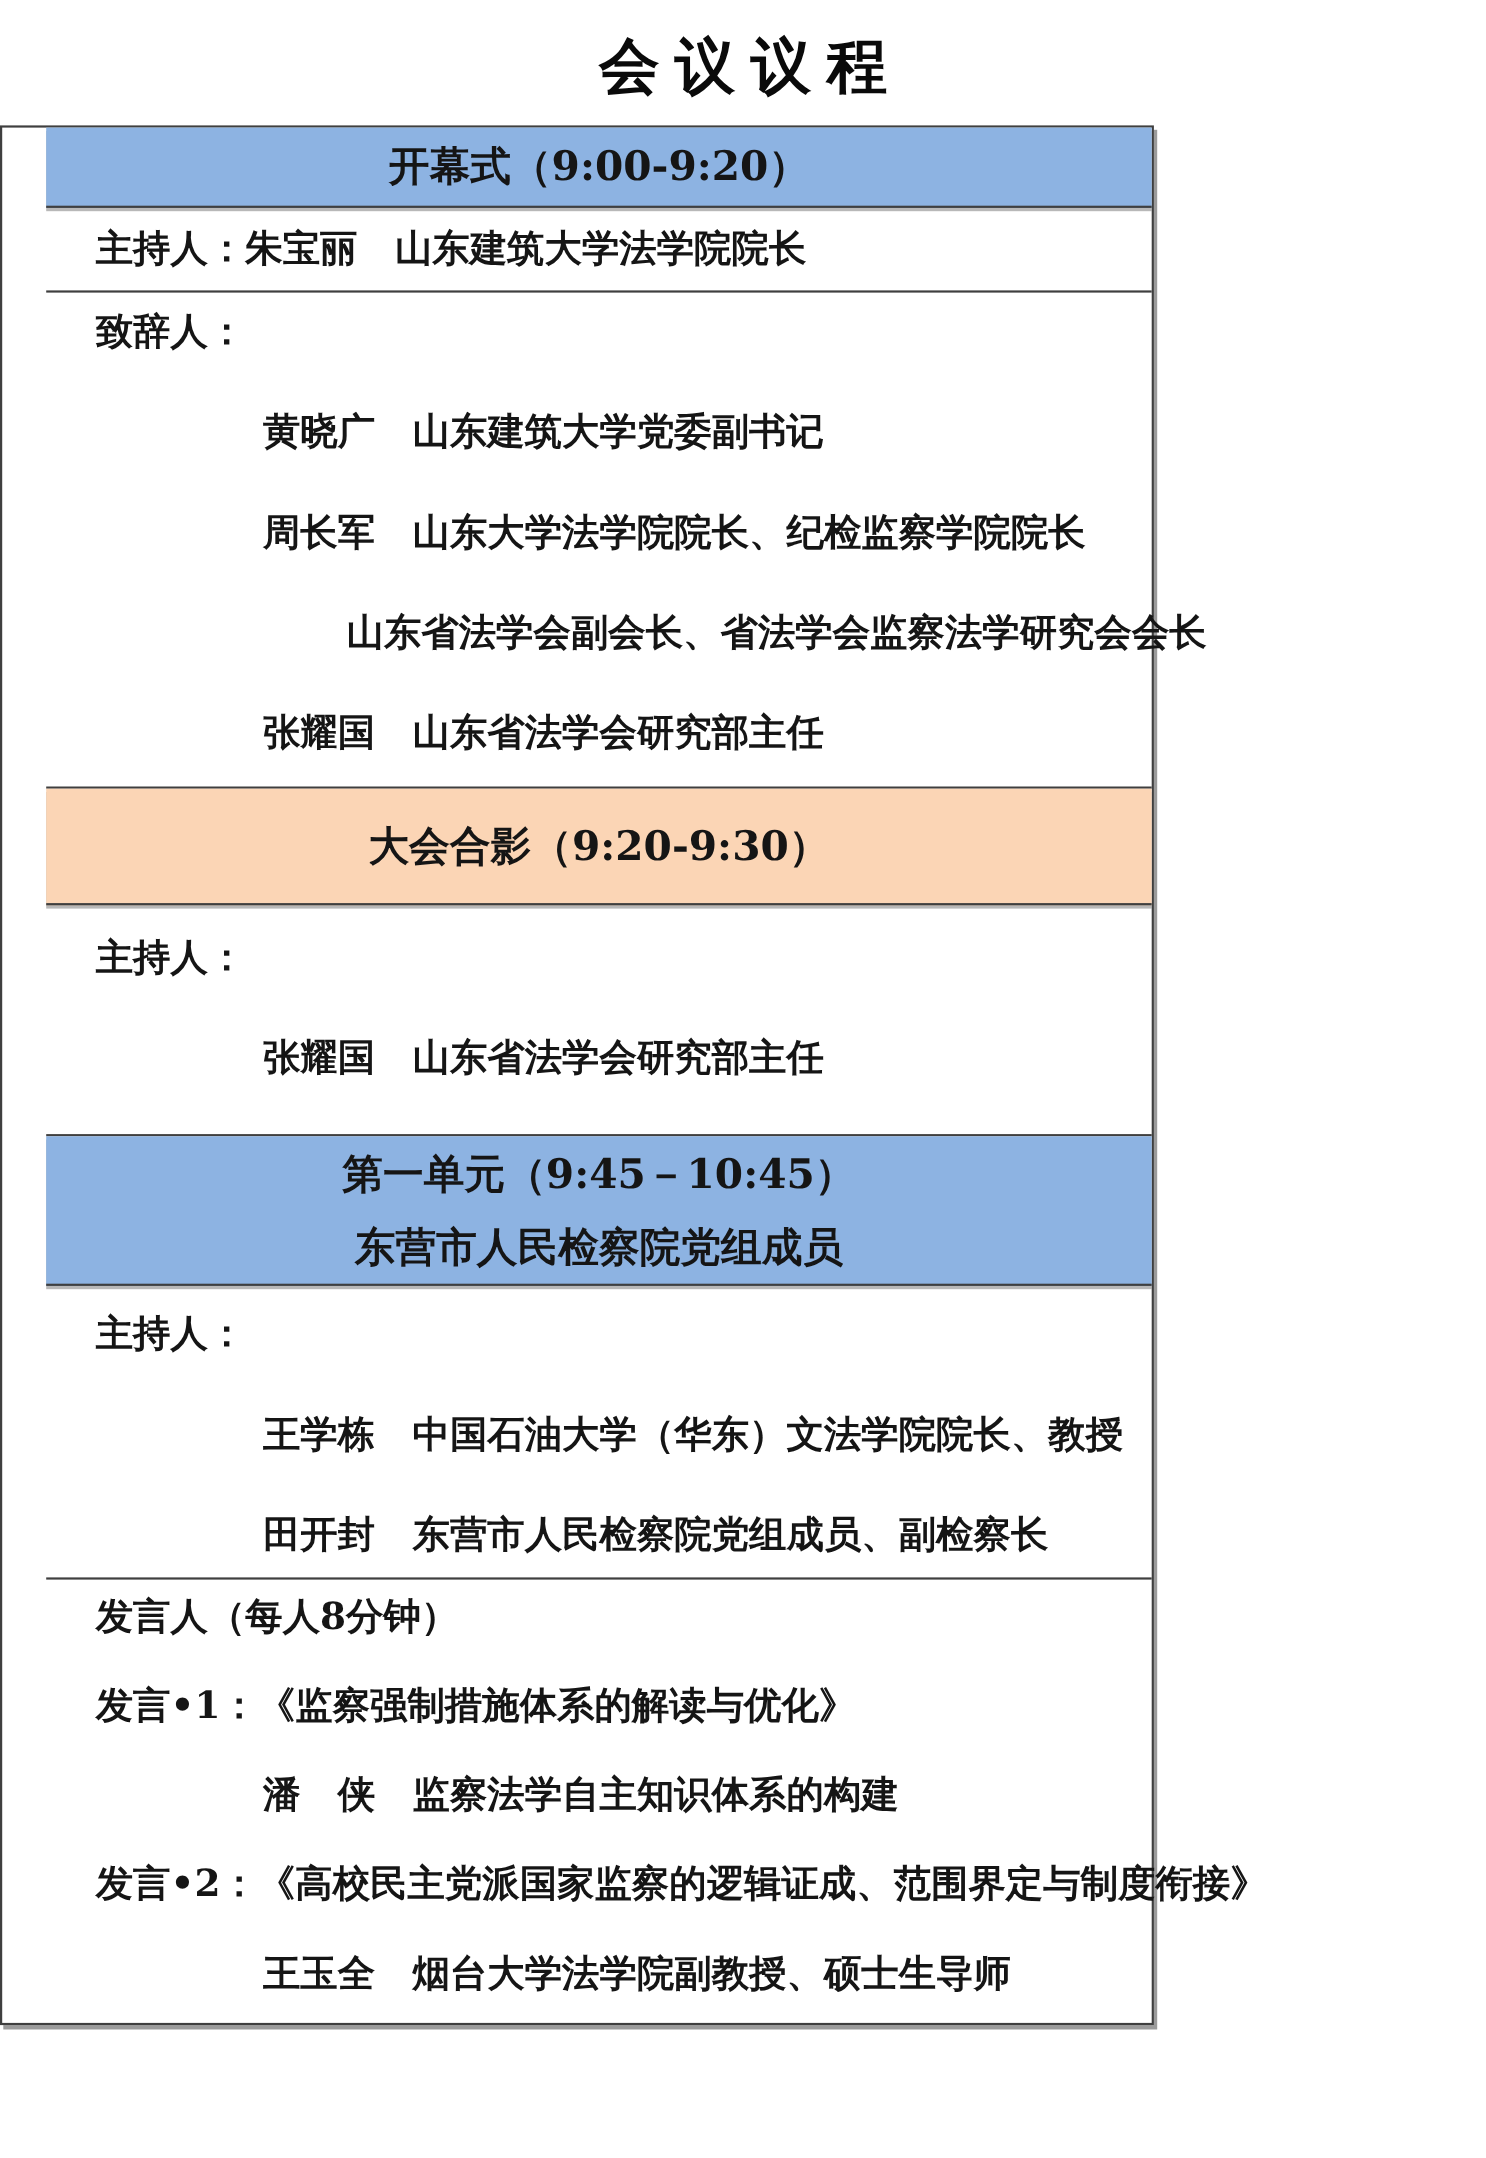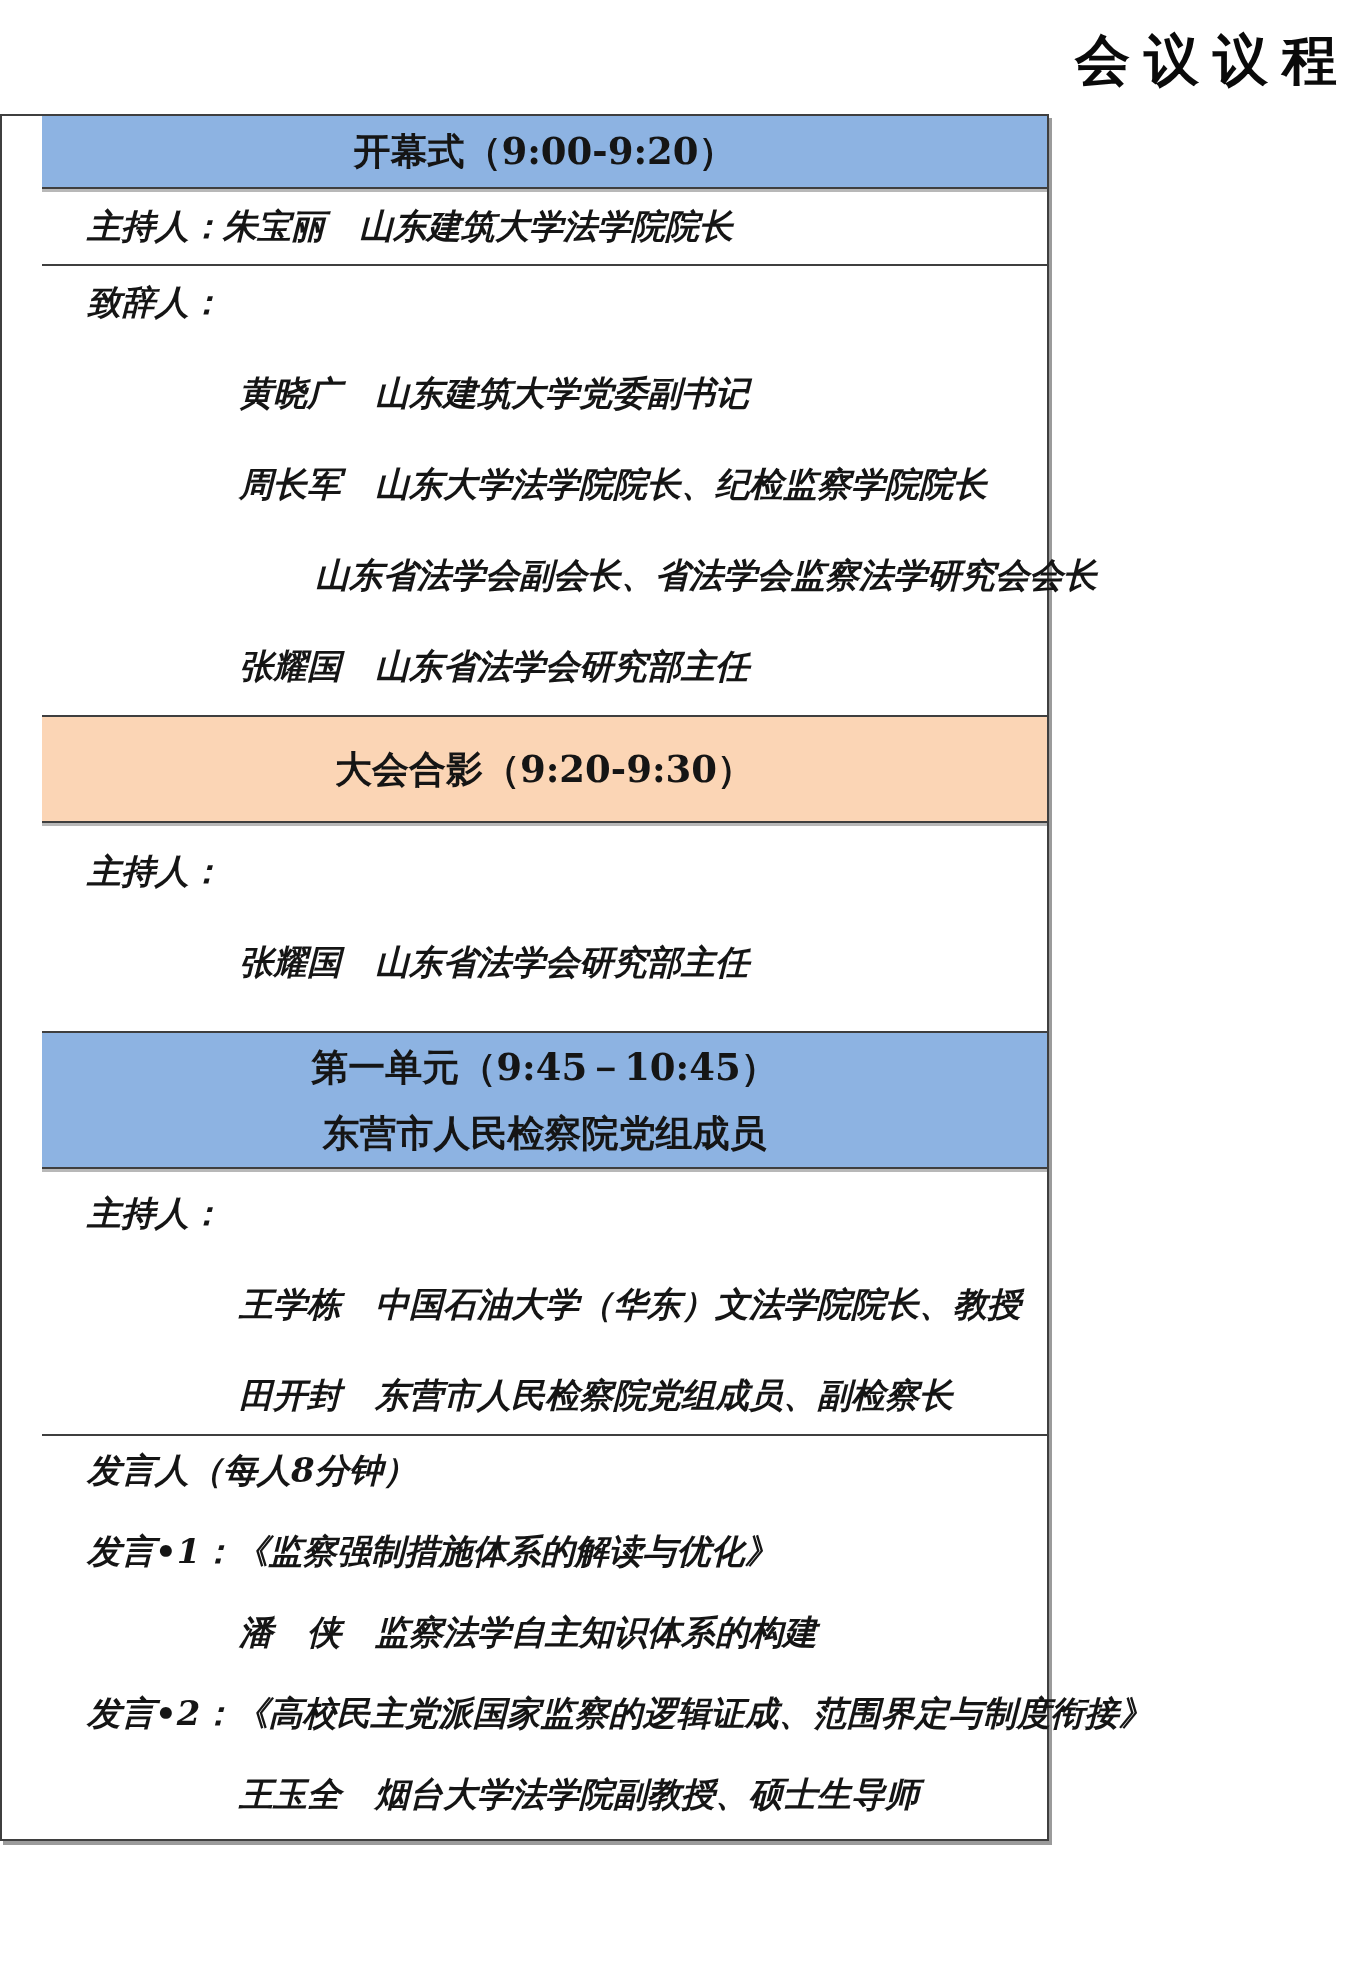--- a/index.html
+++ b/index.html
@@ -14,21 +14,21 @@
     background: #ffffff;
     font-family: "DejaVu Serif", "Liberation Serif", serif;
     color: var(--text);
   }
   body {
     width: 1351px;
     min-height: 1962px;
     position: relative;
   }
   .page-title {
-    text-align: right;
+    text-align: center;
     font-size: 55px;
     font-weight: 700;
     letter-spacing: 14px;
     padding: 24px 0 16px 14px;
     color: #0a0a0a;
   }
   .agenda-table {
     width: 1049px;
     border: 2px solid var(--border);
     box-shadow: 3px 4px 0 var(--shadow);
@@ -52,21 +52,21 @@
     font-size: 37px;
     font-weight: 700;
     line-height: 1.25;
   }
   .band-h73  { height: 73px;  }
   .band-h106 { height: 106px; align-items: center; }
   .band-h93  { height: 93px;  }
   .band-h136 { height: 136px; }
   .band-h136 .band-line { margin: 10px 0; }
 
-  .row { padding-left: 45px; padding-right: 40px; font-style: italic; }
+  .row { padding-left: 45px; padding-right: 40px; }
   .line {
     font-size: 34px;
     font-weight: 700;
     line-height: 41px;
     white-space: nowrap;
   }
   .ind1 { margin-left: 152px; }
   .ind2 { margin-left: 228px; }
 
   .row-opening-host  { padding-top: 17px; padding-bottom: 17px; }

